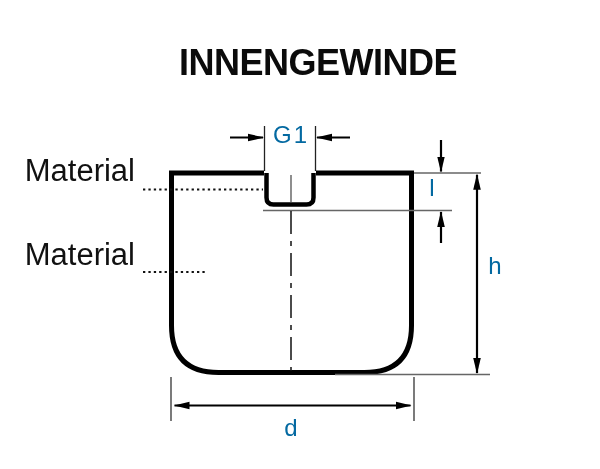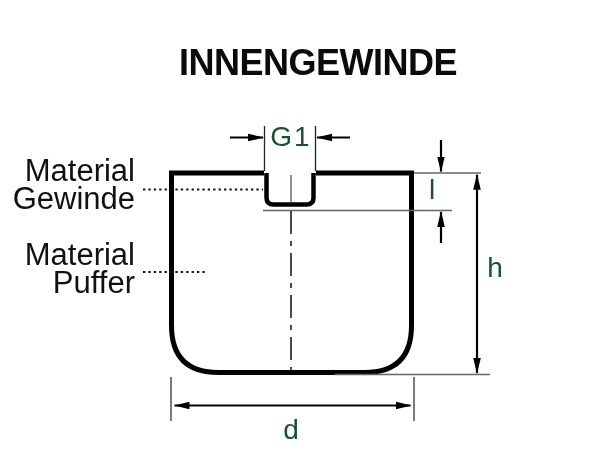--- a/index.html
+++ b/index.html
@@ -26,22 +26,22 @@
     left: 0; right: 0;
     top: 42px;
     text-align: center;
     font-size: 36px;
     font-weight: bold;
     letter-spacing: -0.5px;
     color: #0b0b0b;
   }
   .dim-label {
     position: absolute;
-    color: #14532d;
-    font-size: 28px;
+    color: #0369a1;
+    font-size: 24px;
     font-weight: 500;
     line-height: 1;
     text-align: center;
   }
   .dim-g1   { left: 241px; top: 123px; width: 100px; letter-spacing: 2px; }
   .dim-l    { left: 412px; top: 176px; width: 40px;  }
   .dim-h    { left: 470px; top: 254px; width: 50px;  }
   .dim-d    { left: 251px; top: 416px; width: 80px;  }
   .mat-label {
     position: absolute;
@@ -100,20 +100,18 @@
     <line x1="174.5" y1="405.5" x2="410.5" y2="405.5" stroke="#000000" stroke-width="2.2" marker-start="url(#arr)" marker-end="url(#arr)"></line>
   </svg>
 
   <div class="dim-label dim-g1">G1</div>
   <div class="dim-label dim-l">l</div>
   <div class="dim-label dim-h">h</div>
   <div class="dim-label dim-d">d</div>
 
   <div class="mat-label mat-gewinde">
     <div>Material</div>
-    <div>Gewinde</div>
   </div>
   <div class="mat-label mat-puffer">
     <div>Material</div>
-    <div>Puffer</div>
   </div>
 
 </div>
 
 </body></html>

